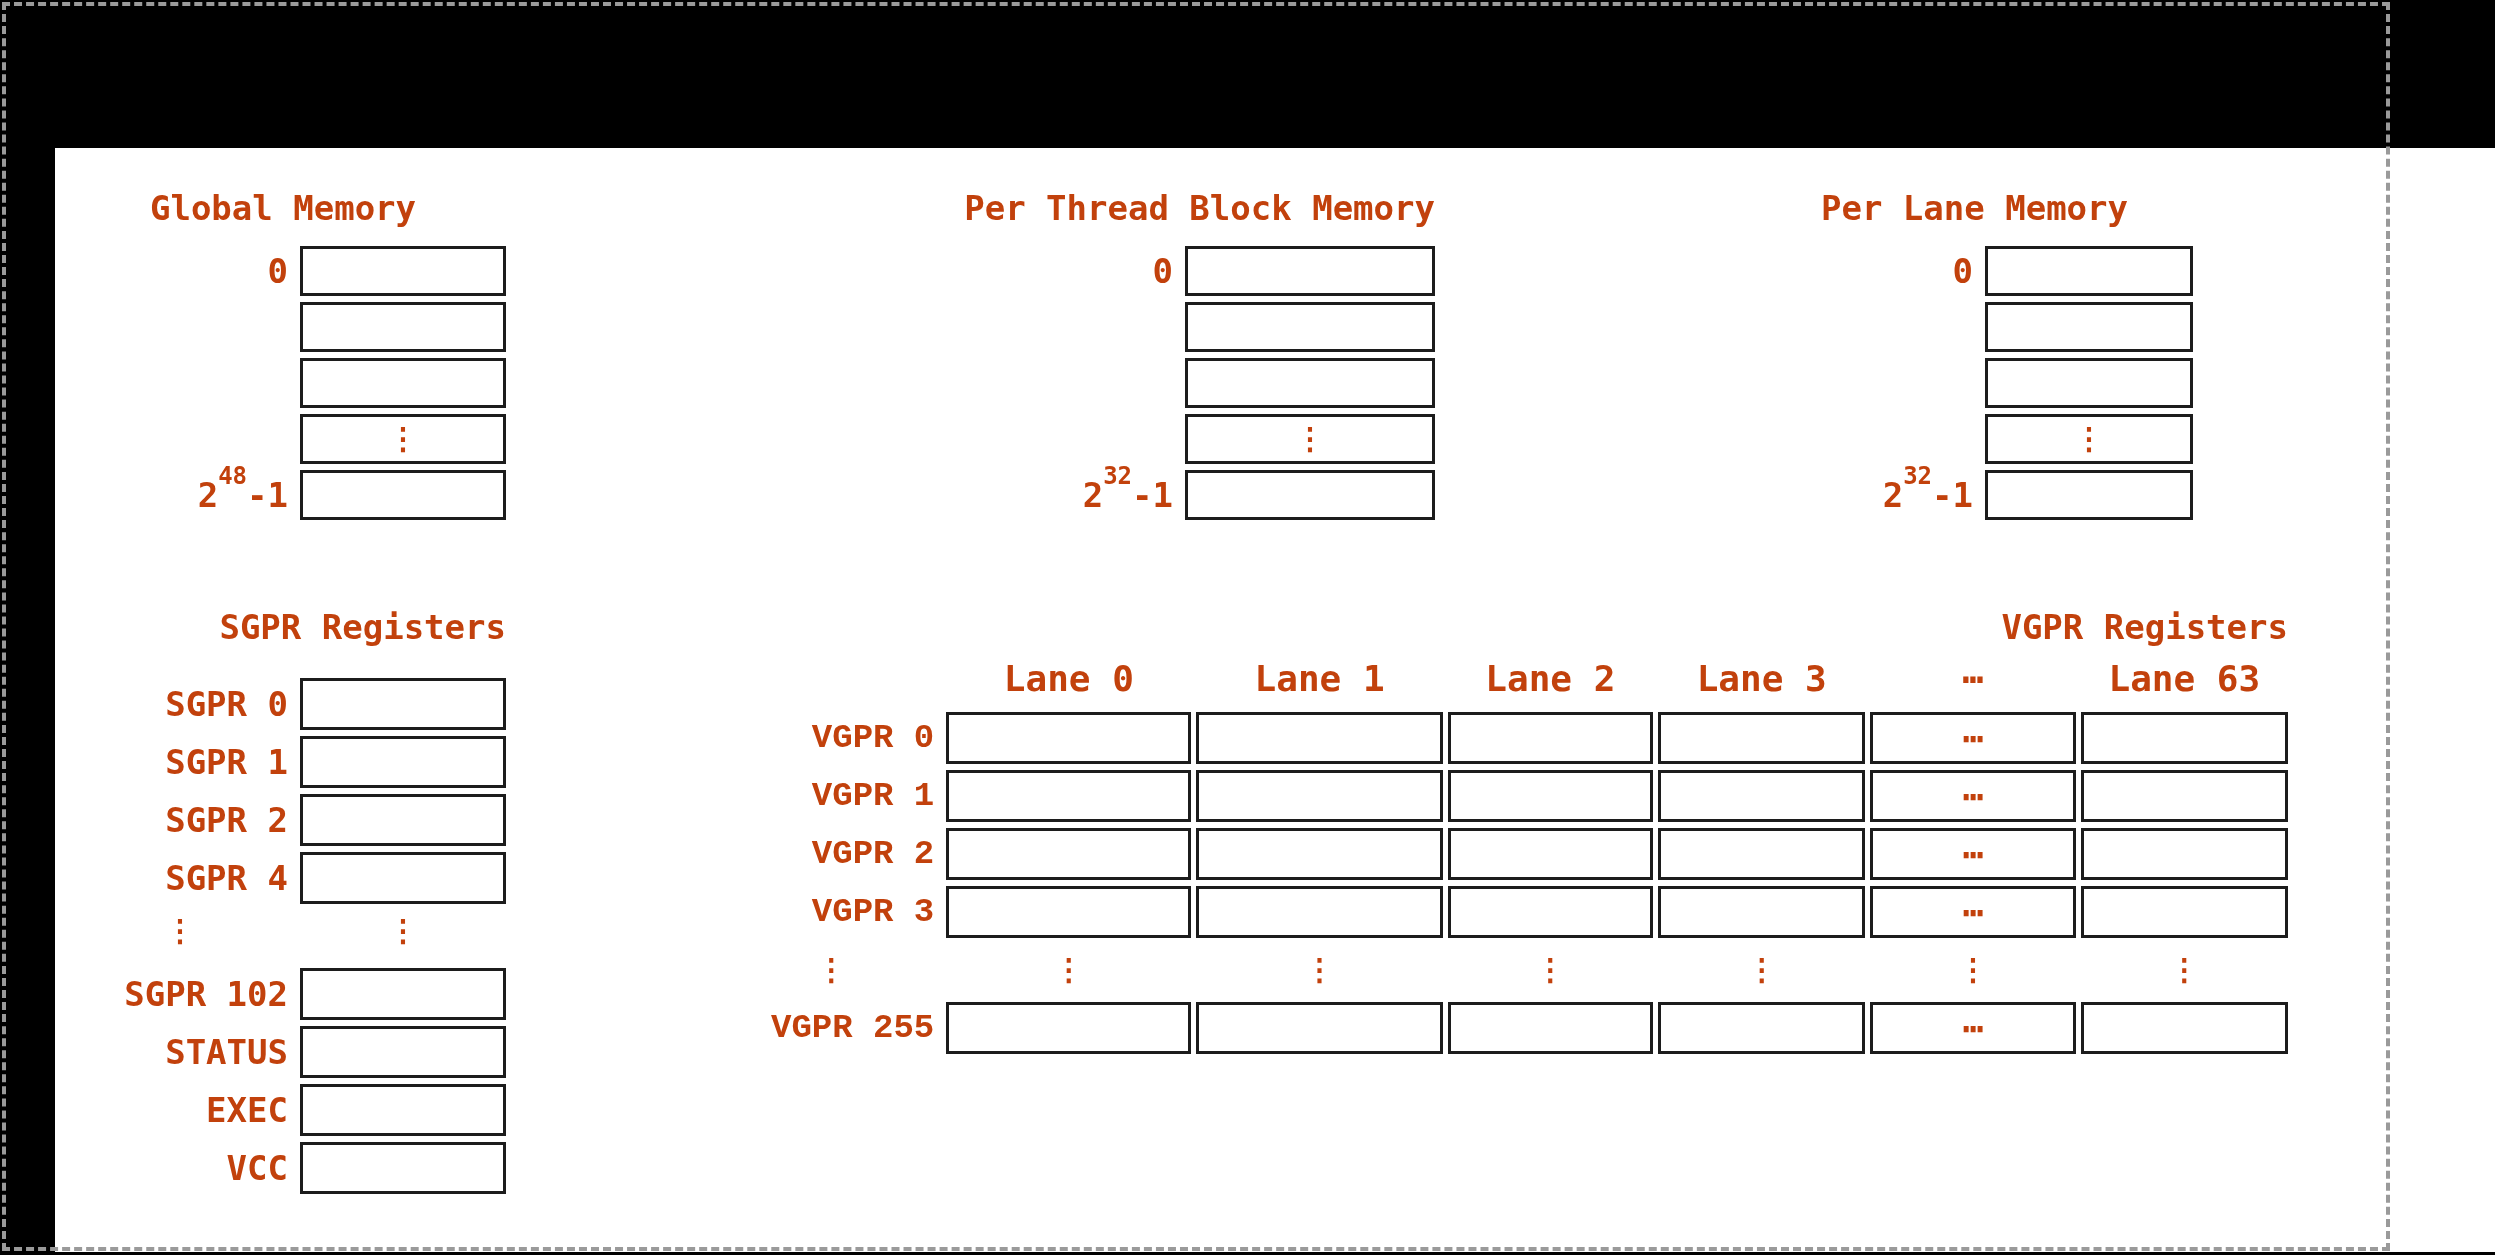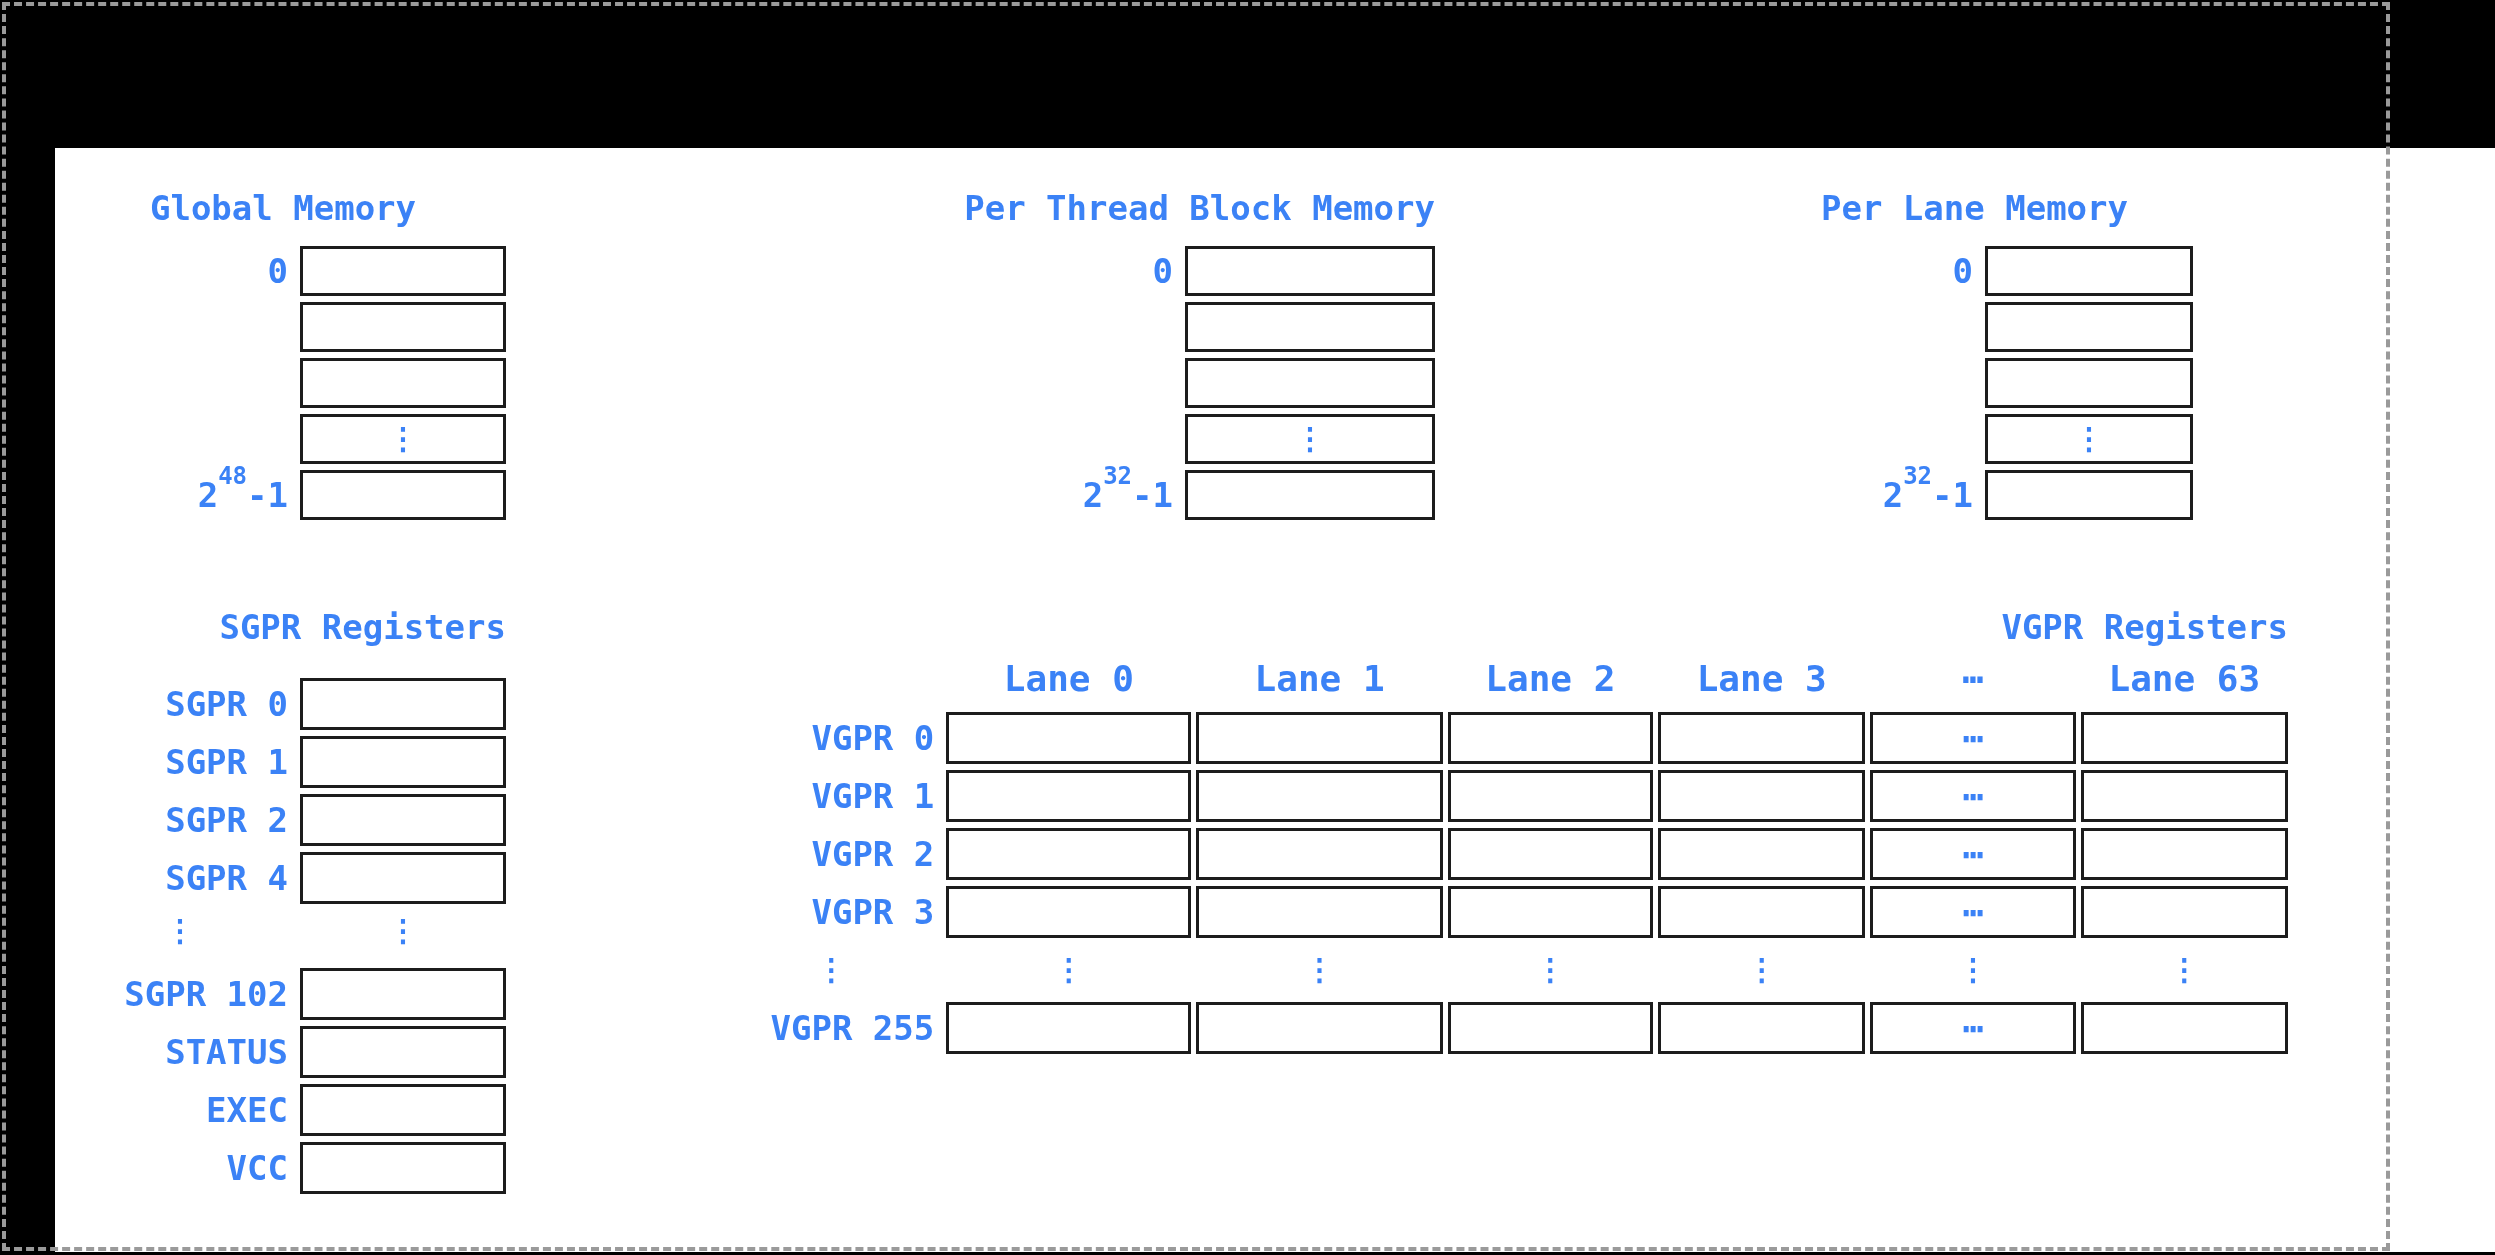--- a/index.html
+++ b/index.html
@@ -1,18 +1,18 @@
 <!DOCTYPE html>
 <html><head>
 <meta charset="utf-8">
 <style>
   html,body{margin:0;padding:0;background:#000;}
   #canvas{
     position:relative;width:2495px;height:1255px;background:#000000;overflow:hidden;
-    font-family:"DejaVu Sans Mono","Liberation Mono",monospace;font-weight:bold;color:#3b82f6;
+    font-family:"DejaVu Sans Mono","Liberation Mono",monospace;font-weight:bold;color:#c2410c;
   }
   #panel{position:absolute;left:55px;top:148px;width:2440px;height:1104px;background:#ffffff;}
   #dashed-frame{
     position:absolute;left:2px;top:2px;width:2380px;height:1241px;
     border:4px dashed #9a9a9a;pointer-events:none;z-index:5;
   }
   .sec{position:absolute;z-index:2;}
   
   .mem-title{font-size:34px;line-height:40px;height:40px;margin-bottom:18px;text-align:center;white-space:nowrap;}
   .mem-row{display:flex;margin-bottom:6px;}
@@ -46,21 +46,21 @@
   .reg-erow{display:flex;height:52px;margin-bottom:6px;}
   .reg-erow .ecell-l{width:240px;text-align:center;line-height:52px;}
   .reg-erow .ecell-b{width:206px;text-align:center;line-height:52px;}
   #vgpr{left:716px;top:608px;width:1572px;}
   #vgpr .sec-title{width:1572px;}
   .vhead-row{display:flex;margin-top:16px;height:34px;}
   .vhead{font-size:36px;line-height:34px;text-align:center;margin-right:5px;white-space:nowrap;}
   .vgpr-rows{margin-top:16px;}
   .vrow{display:flex;margin-bottom:6px;}
   .vgutter{width:231px;box-sizing:border-box;padding-right:12px;text-align:right;
-           font-size:34px;line-height:52px;white-space:nowrap;}
+           font-size:34px;line-height:52px;white-space:nowrap;font-family:Liberation Mono, monospace;}
   .vcell{height:52px;box-sizing:border-box;border:3px solid #1c1c1c;background:#fff;margin-right:5px;
          display:flex;align-items:center;justify-content:center;}
   .vnull{height:52px;margin-right:5px;display:flex;align-items:center;justify-content:center;}
   .w0{width:246px;}.w1{width:247px;}.w2{width:206px;}.w3{width:208px;}.w4{width:206px;}.w5{width:208px;margin-right:0;}
   .wg{width:231px;margin-right:0;}
 </style>
 </head>
 <body>
 
 <div id="canvas">

